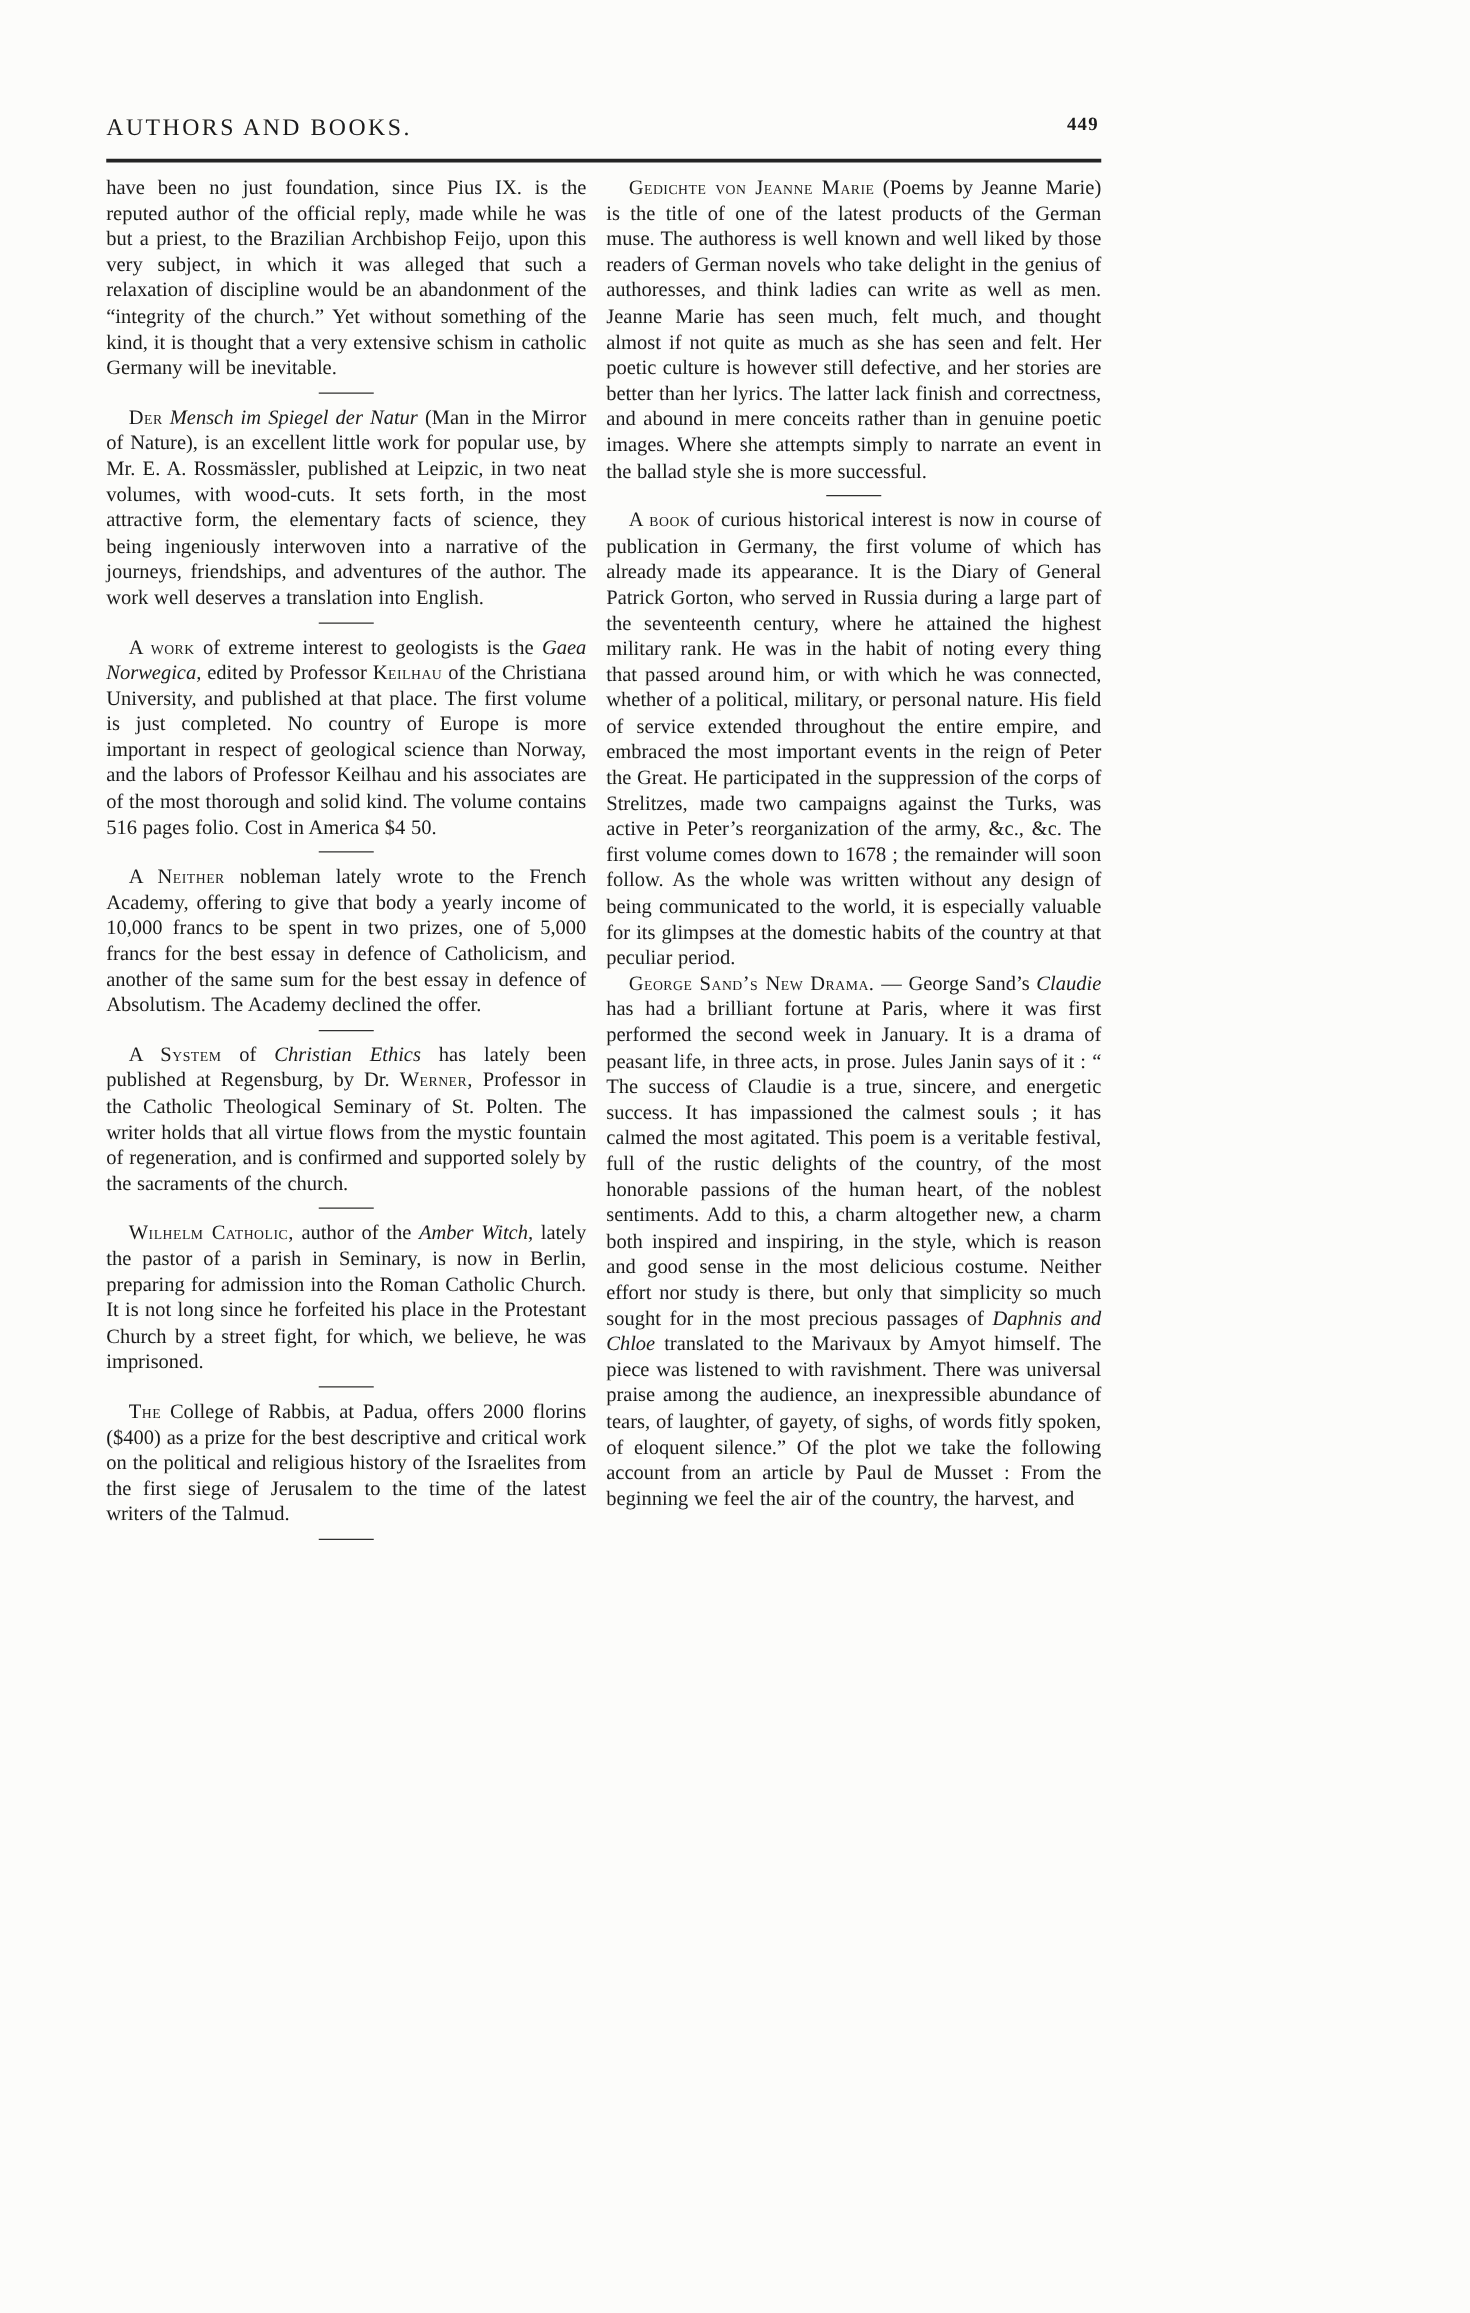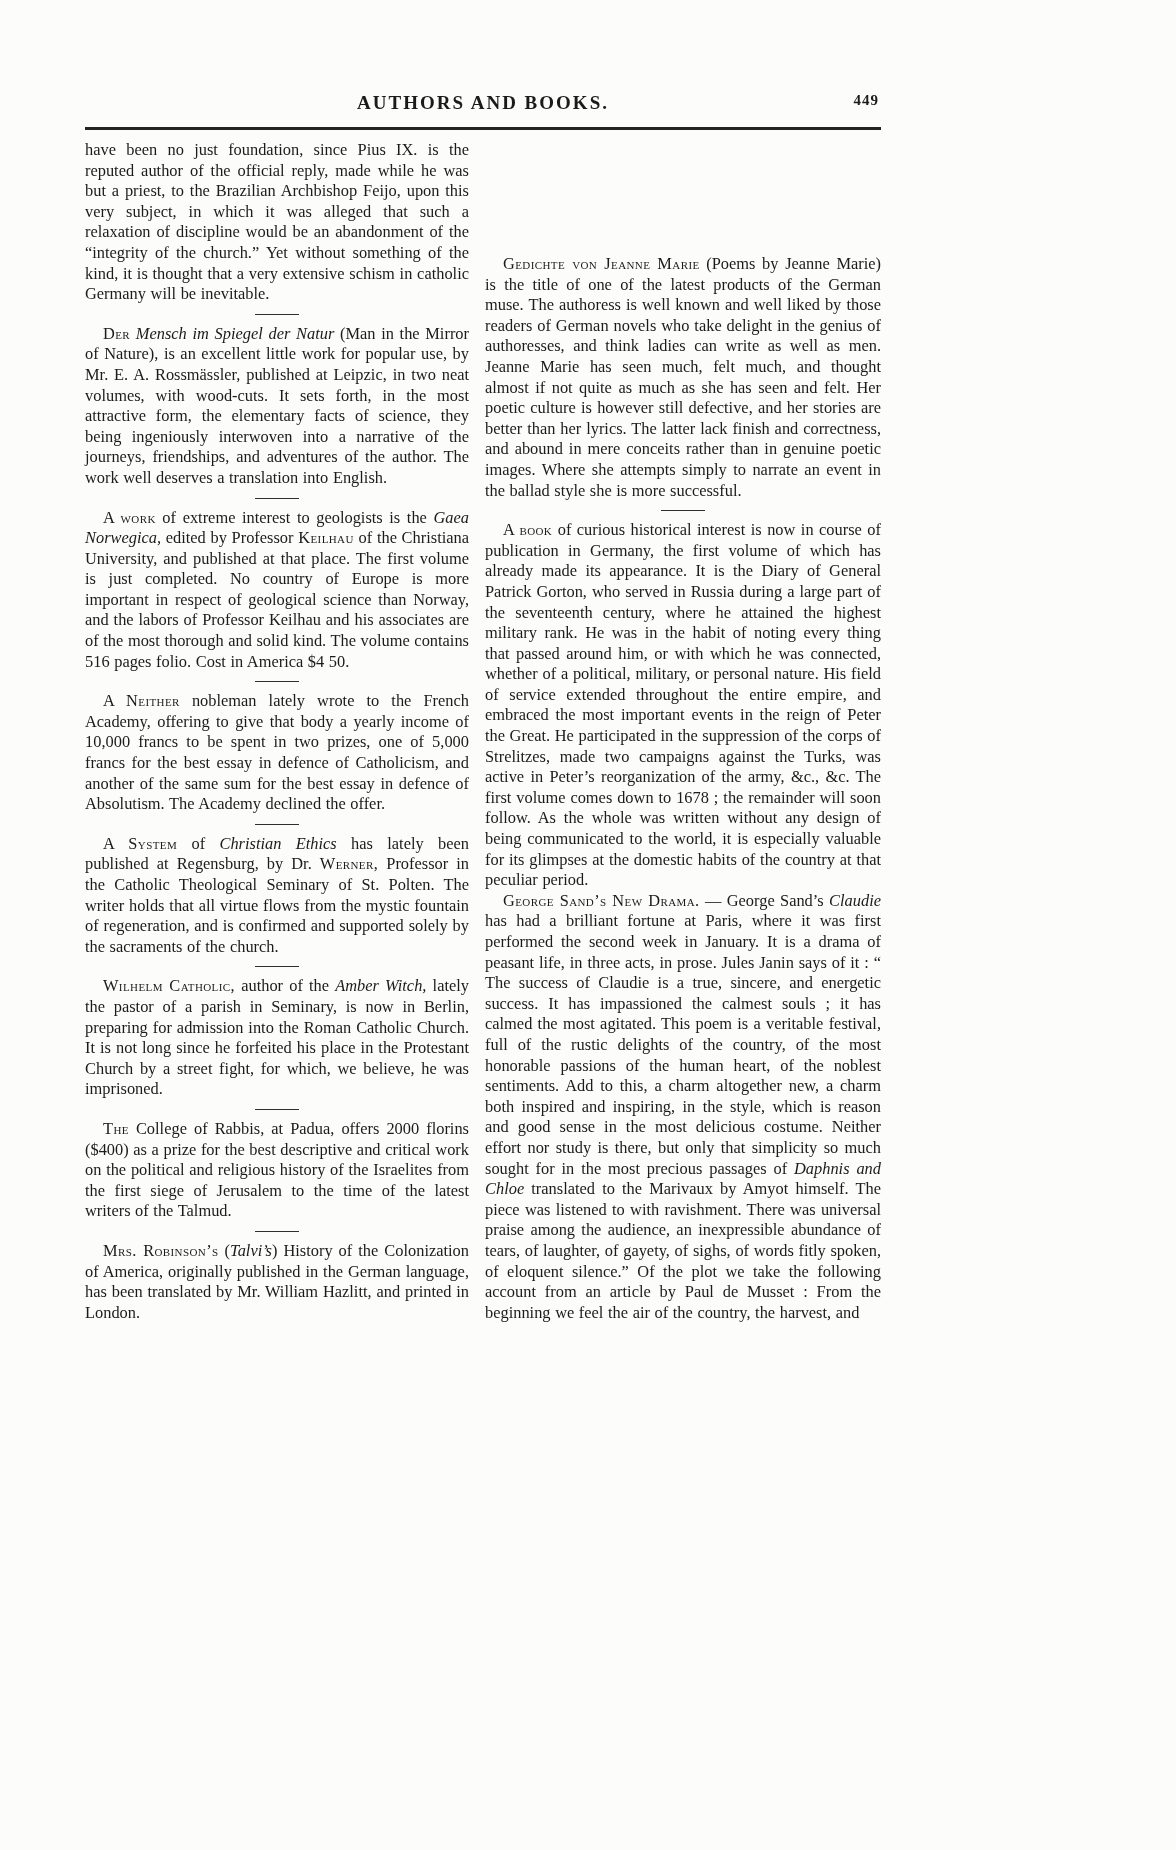--- a/index.html
+++ b/index.html
@@ -14,39 +14,39 @@
     width: 1176px; height: 1850px;
     background: #fcfcfa;
     overflow: hidden;
   }
   .header {
     position: absolute;
     top: 92px; left: 85px; width: 796px; height: 26px;
   }
   .running-title {
     position: absolute; left: 0; right: 0;
-    text-align: center;
-    font-size: 19px; font-weight: bold;
+    text-align: left;
+    font-size: 19px; font-weight: normal;
     letter-spacing: 2px;
   }
   .page-number {
     position: absolute; right: 2px; top: 0;
     font-size: 15px; font-weight: bold;
     letter-spacing: 1px;
   }
   .header-rule {
     position: absolute;
     top: 127px; left: 85px; width: 796px; height: 3px;
     background: #242424;
   }
   .columns {
     position: absolute;
     top: 140px; left: 85px; width: 796px;
     display: flex;
-    align-items: flex-end;
+    align-items: flex-start;
   }
   .col-left { width: 384px; }
   .col-divider {
     width: 1px;
     background: #3a3a3a;
     margin: 2px 8px 0 7px;
   }
   .col-right { flex: 1; }
   p.para {
     margin: 0;
@@ -88,21 +88,20 @@
       <p class="para"><span>A </span><span class="seg-sc">work</span><span> of extreme interest to geologists is the </span><span class="seg-i">Gaea Norwegica,</span><span> edited by Professor </span><span class="seg-sc">Keilhau</span><span> of the Christiana University, and published at that place.  The first volume is just completed.  No country of Europe is more important in respect of geological science than Norway, and the labors of Professor Keilhau and his associates are of the most thorough and solid kind.  The volume contains 516 pages folio.  Cost in America $4 50.</span></p>
       <div class="sep"></div>
       <p class="para"><span>A </span><span class="seg-sc">Neither</span><span> nobleman lately wrote to the French Academy, offering to give that body a yearly income of 10,000 francs to be spent in two prizes, one of 5,000 francs for the best essay in defence of Catholicism, and another of the same sum for the best essay in defence of Absolutism.  The Academy declined the offer.</span></p>
       <div class="sep"></div>
       <p class="para"><span>A </span><span class="seg-sc">System</span><span> of </span><span class="seg-i">Christian Ethics</span><span> has lately been published at Regensburg, by Dr. </span><span class="seg-sc">Werner,</span><span> Professor in the Catholic Theological Seminary of St. Polten.  The writer holds that all virtue flows from the mystic fountain of regeneration, and is confirmed and supported solely by the sacraments of the church.</span></p>
       <div class="sep"></div>
       <p class="para"><span class="seg-sc">Wilhelm Catholic,</span><span> author of the </span><span class="seg-i">Amber Witch,</span><span> lately the pastor of a parish in Seminary, is now in Berlin, preparing for admission into the Roman Catholic Church.  It is not long since he forfeited his place in the Protestant Church by a street fight, for which, we believe, he was imprisoned.</span></p>
       <div class="sep"></div>
       <p class="para"><span class="seg-sc">The</span><span> College of Rabbis, at Padua, offers 2000 florins ($400) as a prize for the best descriptive and critical work on the political and religious history of the Israelites from the first siege of Jerusalem to the time of the latest writers of the Talmud.</span></p>
       <div class="sep"></div>
-      <p class="para"><span class="seg-sc">Mrs. Robinson’s</span><span> (</span><span class="seg-i">Talvi’s</span><span>) History of the Colonization of America, originally published in the German language, has been translated by Mr. William Hazlitt, and printed in London.</span></p>
     </div>
 
     <div class="col-divider"></div>
 
     <div class="col-right">
       <p class="para"><span class="seg-sc">Gedichte von Jeanne Marie</span><span> (Poems by Jeanne Marie) is the title of one of the latest products of the German muse.  The authoress is well known and well liked by those readers of German novels who take delight in the genius of authoresses, and think ladies can write as well as men.  Jeanne Marie has seen much, felt much, and thought almost if not quite as much as she has seen and felt.  Her poetic culture is however still defective, and her stories are better than her lyrics. The latter lack finish and correctness, and abound in mere conceits rather than in genuine poetic images. Where she attempts simply to narrate an event in the ballad style she is more successful.</span></p>
       <div class="sep"></div>
       <p class="para"><span>A </span><span class="seg-sc">book</span><span> of curious historical interest is now in course of publication in Germany, the first volume of which has already made its appearance.  It is the Diary of General Patrick Gorton, who served in Russia during a large part of the seventeenth century, where he attained the highest military rank.  He was in the habit of noting every thing that passed around him, or with which he was connected, whether of a political, military, or personal nature. His field of service extended throughout the entire empire, and embraced the most important events in the reign of Peter the Great. He participated in the suppression of the corps of Strelitzes, made two campaigns against the Turks, was active in Peter’s reorganization of the army, &amp;c., &amp;c.  The first volume comes down to 1678 ; the remainder will soon follow.  As the whole was written without any design of being communicated to the world, it is especially valuable for its glimpses at the domestic habits of the country at that peculiar period.</span></p>
       <p class="para space-before"><span class="seg-sc">George Sand’s New Drama.</span><span> — George Sand’s </span><span class="seg-i">Claudie</span><span> has had a brilliant fortune at Paris, where it was first performed the second week in January.  It is a drama of peasant life, in three acts, in prose.  Jules Janin says of it : “ The success of Claudie is a true, sincere, and energetic success.  It has impassioned the calmest souls ; it has calmed the most agitated.  This poem is a veritable festival, full of the rustic delights of the country, of the most honorable passions of the human heart, of the noblest sentiments.  Add to this, a charm altogether new, a charm both inspired and inspiring, in the style, which is reason and good sense in the most delicious costume. Neither effort nor study is there, but only that simplicity so much sought for in the most precious passages of </span><span class="seg-i">Daphnis and Chloe</span><span> translated to the Marivaux by Amyot himself. The piece was listened to with ravishment. There was universal praise among the audience, an inexpressible abundance of tears, of laughter, of gayety, of sighs, of words fitly spoken, of eloquent silence.”  Of the plot we take the following account from an article by Paul de Musset :  From the beginning we feel the air of the country, the harvest, and</span></p>
     </div>

